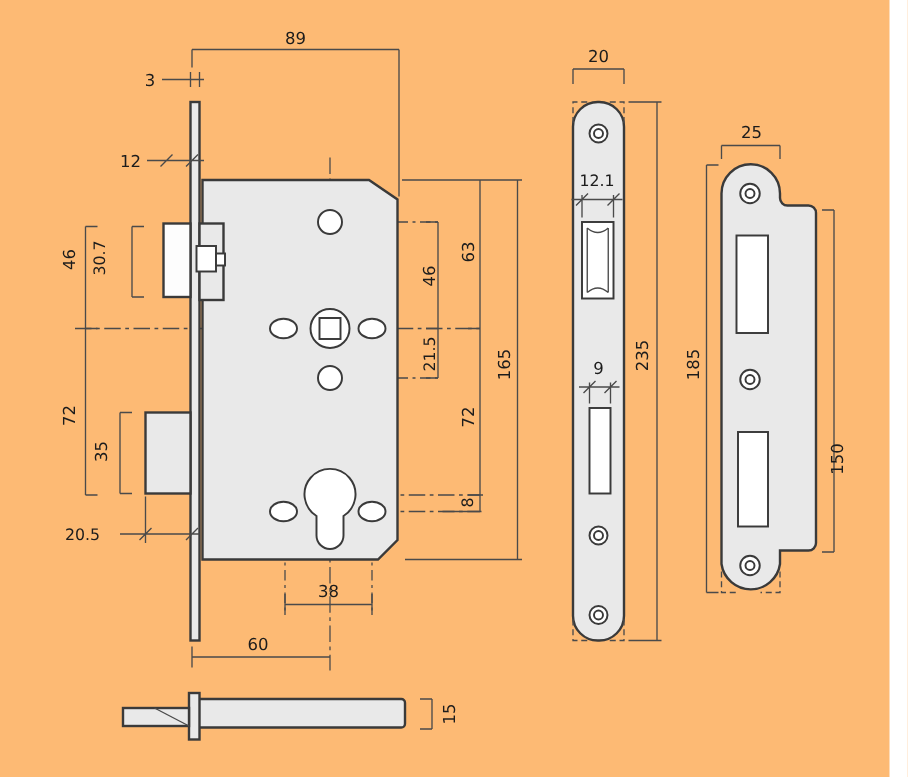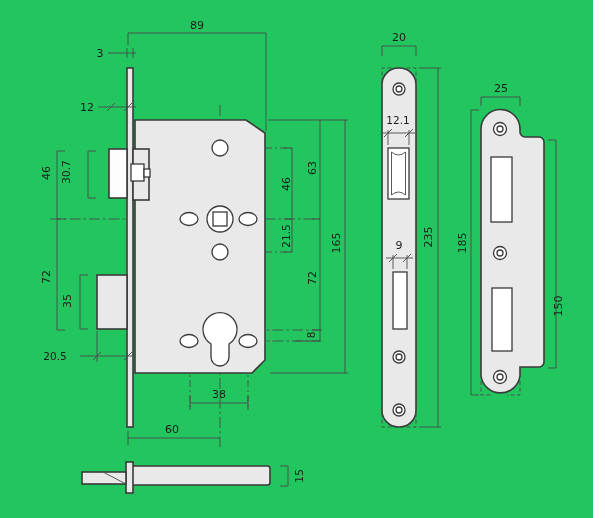--- a/index.html
+++ b/index.html
@@ -1,16 +1,16 @@
 <!DOCTYPE html>
 <html><head>
 <meta charset="utf-8">
 <style>
   html,body{margin:0;padding:0;background:#ffffff;}
-  .canvas{position:relative;width:593px;height:518px;background:#22c55e;overflow:hidden;
+  .canvas{position:relative;width:593px;height:518px;background:#fdba74;overflow:hidden;
           font-family:"DejaVu Sans","Liberation Sans",sans-serif;}
   svg{display:block;}
   .obj{stroke:#3a3a3a;stroke-width:1.6;fill:#e9e9e9;}
   .obj-thin{stroke:#3a3a3a;stroke-width:1.3;fill:#ffffff;}
   .white{fill:#fdfdfd;}
   .dim{stroke:#4a4a4a;stroke-width:0.9;fill:none;}
   .cl{stroke:#4a4a4a;stroke-width:0.85;fill:none;stroke-dasharray:11 3 2.5 3;}
   .cld{stroke:#4a4a4a;stroke-width:0.85;fill:none;stroke-dasharray:7 3 2 3;}
   .dash{stroke:#4a4a4a;stroke-width:0.9;fill:none;stroke-dasharray:4 2.5;}
   text{font-family:"DejaVu Sans","Liberation Sans",sans-serif;font-size:11px;fill:#1c1c1c;}

